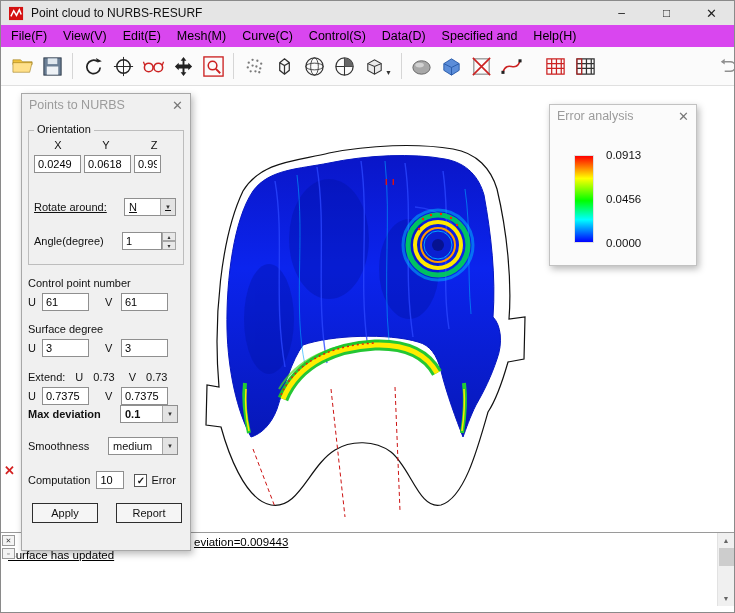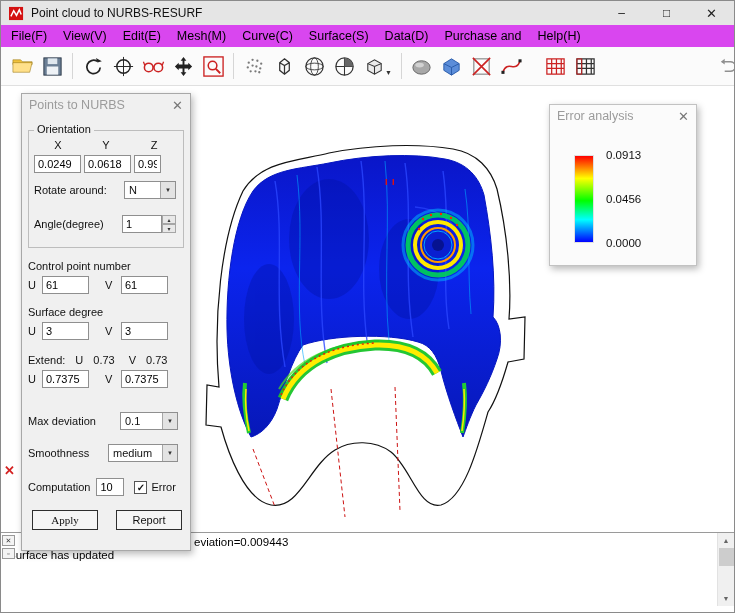--- a/index.html
+++ b/index.html
@@ -29,21 +29,21 @@
   .tool-sep { width:1px; height:26px; background:#d6d6d6; margin:0 5px; flex:0 0 auto; }
   .drop-arrow { font-size:7px; color:#333; margin:12px 4px 0 -4px; }
 
   
   .client { position:absolute; top:85px; left:0; right:0; height:446px; background:#fff; }
   .render-svg { position:absolute; left:178px; top:33px; pointer-events:none; }
 
   
   .log-panel { position:absolute; left:0; right:0; top:531px; height:74px; background:#fff;
                border-top:1px solid #9a9a9a; font-size:11.5px; }
-  .log-lines { padding:3px 24px 0 7px; line-height:13px; color:#000; }
+  .log-lines { padding:3px 24px 0 7px; line-height:13px; color:#000;text-decoration:underline; }
   .log-line.indent { margin-left:186px; }
   .log-scroll { position:absolute; right:0; top:0; width:17px; height:73px; background:#f0f0f0; border-left:1px solid #e2e2e2; }
   .scroll-btn { height:15px; display:flex; align-items:center; justify-content:center; font-size:7px; color:#666; }
   .scroll-btn.down { position:absolute; bottom:0; left:0; width:100%; }
   .scroll-thumb { position:absolute; top:15px; left:1px; width:15px; height:18px; background:#cdcdcd; }
   .mini-btn { position:absolute; width:13px; height:11px; border:1px solid #9a9a9a; background:#f4f4f4;
               font-size:7px; line-height:9px; text-align:center; color:#444; }
   .stray-x { position:absolute; left:3px; top:462px; color:#d42222; font-size:13px; font-weight:bold; }
 
   
@@ -96,23 +96,23 @@
       <div class="win-btn" style="font-size:13px;">✕</div>
     </div>
   </div>
 
   <div class="menubar">
     <span class="menu-item">File(F)</span>
     <span class="menu-item">View(V)</span>
     <span class="menu-item">Edit(E)</span>
     <span class="menu-item">Mesh(M)</span>
     <span class="menu-item">Curve(C)</span>
-    <span class="menu-item">Surface(S)</span>
+    <span class="menu-item">Control(S)</span>
     <span class="menu-item">Data(D)</span>
-    <span class="menu-item">Purchase and</span>
+    <span class="menu-item">Specified and</span>
     <span class="menu-item">Help(H)</span>
   </div>
 
   <div class="toolbar">
     <div class="tool-btn" title="open-file">
       <svg viewBox="0 0 24 24">
         <path d="M2 5h8l2 2h10v3H2z" fill="#f0c23c" stroke="#9c7a18" stroke-width="0.6"></path>
         <path d="M2 8h20l-2.5 10H2z" fill="#ffe08a" stroke="#9c7a18" stroke-width="0.6"></path>
       </svg>
     </div>
@@ -345,21 +345,21 @@
         <div class="axis-labels">
           <span>X</span>
           <span>Y</span>
           <span>Z</span>
         </div>
         <div class="axis-inputs">
           <input class="tb" style="width: 47px;" value="0.0249">
           <input class="tb" style="width: 47px;" value="0.0618">
           <input class="tb" style="width: 27px;" value="0.9977">
         </div>
-        <div class="row" style="margin-top:8px;">
+        <div class="row" style="margin-top:25px;text-decoration:underline;">
           <span>Rotate around:</span>
           <div class="combo" style="width:52px; margin-left:auto; margin-right:2px;">
             <span class="val">N</span>
             <span class="cbtn">▼</span>
           </div>
         </div>
         <div class="row" style="margin-top:16px;">
           <span>Angle(degree)</span>
           <input class="tb" style="width: 40px; margin-left: auto;" value="1">
           <div class="spin-btns" style="margin-right:2px;">
@@ -392,21 +392,21 @@
         <span style="margin-left:14px;">V</span>
         <span style="margin-left:10px;">0.73</span>
       </div>
       <div class="row" style="margin-top:4px;">
         <span style="width:14px;">U</span>
         <input class="tb" style="width: 47px;" value="0.7375">
         <span style="width:16px; margin-left:16px;">V</span>
         <input class="tb" style="width: 47px;" value="0.7375">
       </div>
 
-      <div class="row" style="margin-top:24px;">
+      <div class="row" style="font-weight:bold;">
         <span>Max deviation</span>
         <div class="combo" style="width:58px; margin-left:auto; margin-right:6px;">
           <span class="val">0.1</span>
           <span class="cbtn">▼</span>
         </div>
       </div>
 
       <div class="row" style="margin-top:14px;">
         <span>Smoothness</span>
         <div class="combo" style="width:70px; margin-left:auto; margin-right:6px;">
@@ -416,21 +416,21 @@
       </div>
 
       <div class="row" style="margin-top:16px;">
         <span>Computation</span>
         <input class="tb" style="width: 28px; margin-left: 6px;" value="10">
         <span class="checkbox" style="margin-left:10px;">✓</span>
         <span style="margin-left:4px;">Error</span>
       </div>
 
       <div class="row" style="margin-top:14px;">
-        <div class="btn" style="width:66px; margin-left:4px;font-family:Liberation Serif, serif;">Apply</div>
+        <div class="btn" style="width:66px; margin-left:4px;">Apply</div>
         <div class="btn" style="width:66px; margin-left:18px;">Report</div>
       </div>
     </div>
   </div>
 
   <div class="dialog error-dlg">
     <div class="dlg-title">
       <span>Error analysis</span>
       <span class="dlg-close">✕</span>
     </div>

